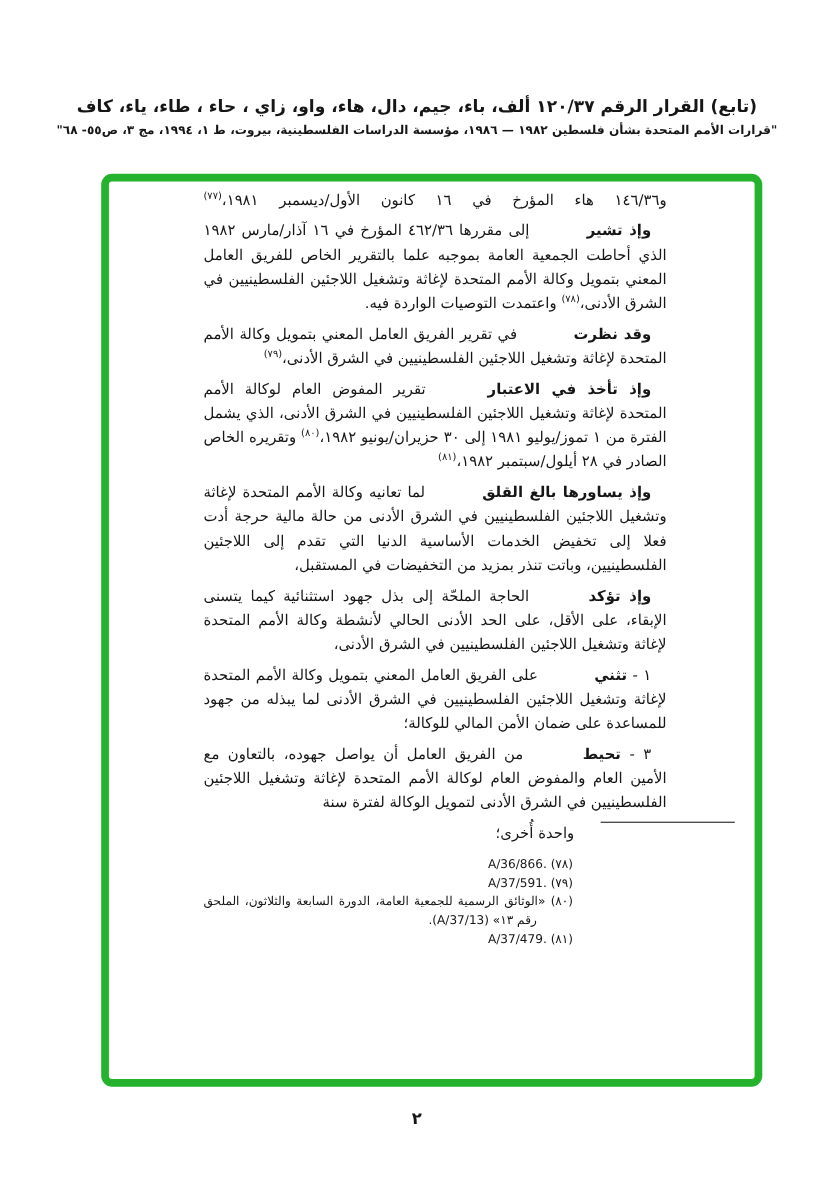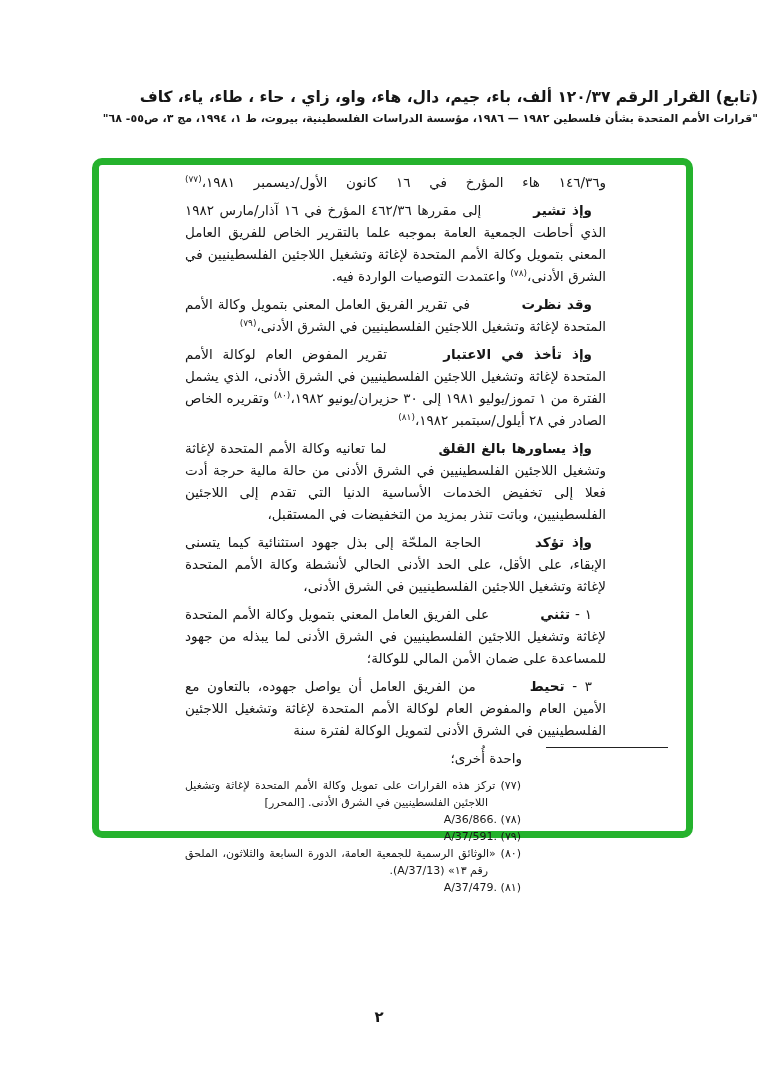--- a/index.html
+++ b/index.html
@@ -1,24 +1,24 @@
 <!DOCTYPE html>
 <html lang="ar"><head>
 <meta charset="utf-8">
 <style>
   html,body{margin:0;padding:0;}
   body{
     width:758px;height:1078px;position:relative;background:#ffffff;
     font-family:"DejaVu Sans",sans-serif;color:#161616;overflow:hidden;
   }
-  .page-header{position:absolute;top:88px;left:0;width:758px;direction:rtl;}
+  .page-header{position:absolute;top:88px;left:0;width:758px;text-align:center;direction:rtl;}
   .h1{font-size:15.5px;font-weight:bold;white-space:nowrap;}
   .h2{font-size:11px;font-weight:bold;margin-top:6px;white-space:nowrap;}
   .frame{
-    position:absolute;left:92px;top:158px;width:601px;height:680px;
+    position:absolute;left:92px;top:158px;width:601px;height:830px;
     box-sizing:border-box;border:7px solid #25b22d;border-radius:10px;
     padding:6px 80px 0 86px;
   }
   .para{direction:rtl;text-align:justify;font-size:13.5px;line-height:22px;margin:0 0 6px 0;}
   .para.indent{text-indent:14px;}
   .para.stretch{text-align-last:justify;}
   .para sup,.footnote sup{font-size:9px;line-height:0;}
   .b{font-weight:bold;margin-left:46px;}
   .closing-row{direction:rtl;display:flex;align-items:flex-start;margin:2px 0 8px 0;}
   .fn-rule{flex:none;width:122px;height:0;border-top:1.5px solid #222;margin-right:-62px;margin-left:24px;}
@@ -47,21 +47,20 @@
       <p class="para indent"><span>١ - </span><span class="b">تثني </span><span>على الفريق العامل المعني بتمويل وكالة الأمم المتحدة لإغاثة وتشغيل اللاجئين الفلسطينيين في الشرق الأدنى لما يبذله من جهود للمساعدة على ضمان الأمن المالي للوكالة؛</span></p>
       <p class="para indent"><span>٣ - </span><span class="b">تحيط </span><span>من الفريق العامل أن يواصل جهوده، بالتعاون مع الأمين العام والمفوض العام لوكالة الأمم المتحدة لإغاثة وتشغيل اللاجئين الفلسطينيين في الشرق الأدنى لتمويل الوكالة لفترة سنة</span></p>
     </div>
 
   <div class="closing-row">
     <div class="fn-rule"></div>
     <span class="closing-text">واحدة أُخرى؛</span>
   </div>
 
   <div class="footnotes">
-      <div class="footnote"><span>(٧٧) </span><span>تركز هذه القرارات على تمويل وكالة الأمم المتحدة لإغاثة وتشغيل اللاجئين الفلسطينيين في الشرق الأدنى. [المحرر]</span></div>
       <div class="footnote"><span>(٧٨) </span><span dir="ltr">A/36/866.</span></div>
       <div class="footnote"><span>(٧٩) </span><span dir="ltr">A/37/591.</span></div>
       <div class="footnote"><span>(٨٠) </span><span>«الوثائق الرسمية للجمعية العامة، الدورة السابعة والثلاثون، الملحق رقم ١٣» </span><span dir="ltr">(A/37/13)</span><span>.</span></div>
       <div class="footnote"><span>(٨١) </span><span dir="ltr">A/37/479.</span></div>
     </div>
 </section>
 
 <div class="page-num">٢</div>
 
 </body></html>

